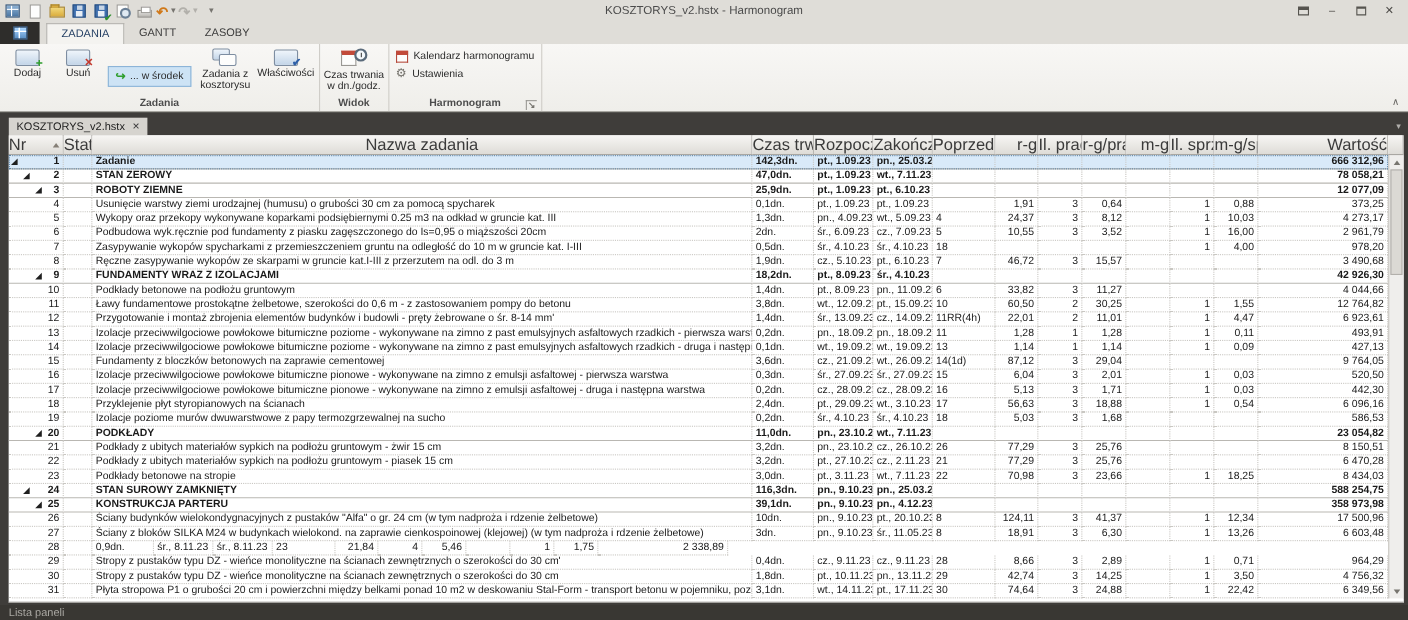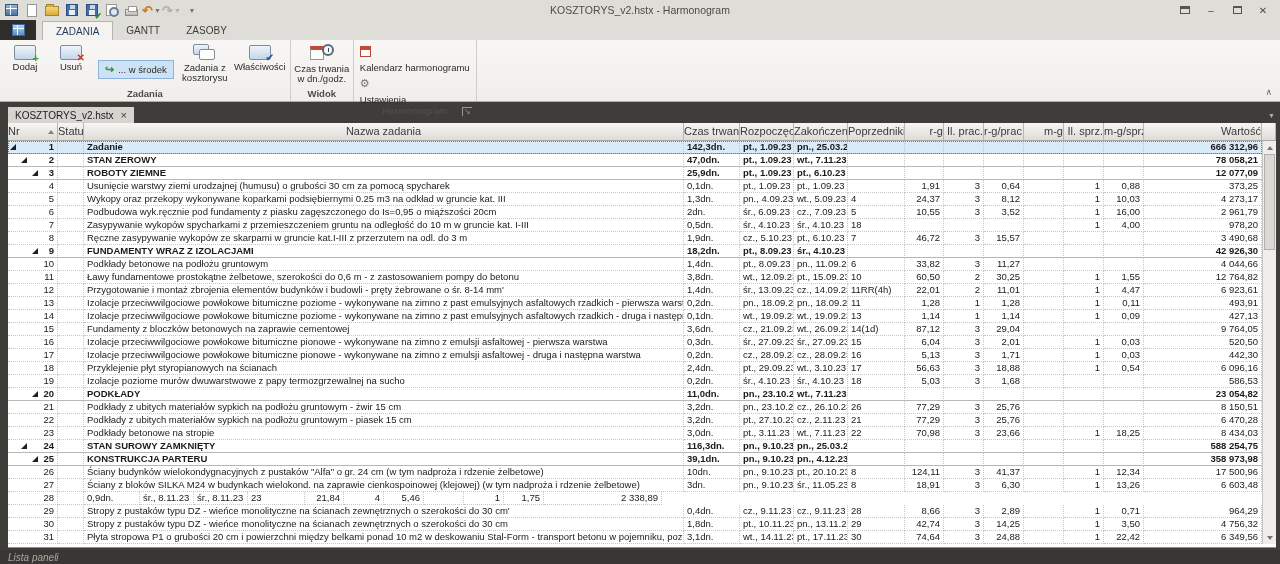--- a/index.html
+++ b/index.html
@@ -59,36 +59,36 @@
   .ic-twowin i { position:absolute; width:16px; height:11px; border:1px solid #7d8da1; border-radius:2px; background:linear-gradient(#eff5fb,#c3d5e8); }
   .ic-twowin i.b1 { left:0; top:0; }
   .ic-twowin i.b2 { left:6px; top:5px; background:#fdfdfc; }
   .smallbtn-mid { align-self:center; margin:10px 4px 0; height:19px; display:flex; align-items:center; gap:4px; padding:0 6px; background:#cde3f5; border:1px solid #8cb4d8; font-size:9.5px; color:#2b2b2b; }
   .green-arrow { color:#2f9e2f; font-size:11px; font-weight:bold; }
   .ic-calclock { width:24px; height:18px; position:relative; margin-top:1px; }
   .ic-calclock .sheet { position:absolute; left:0; top:2px; width:14px; height:14px; background:#fdfdfc; border:1px solid #9a9894; border-top:4px solid #c24a3a; }
   .ic-calclock .clock { position:absolute; right:0; top:0; width:12px; height:12px; border:2px solid #5a6a7a; border-radius:50%; background:#f4f8fb; }
   .ic-calclock .clock:before { content:""; position:absolute; left:4px; top:2px; width:1px; height:4px; background:#444; }
   .hgroup-rows { display:flex; flex-direction:column; gap:5px; padding:5px 4px 0; }
-  .hrow { display:flex; align-items:flex-start; gap:5px; font-size:9.5px; color:#2b2b2b;flex-direction:column; }
+  .hrow { display:flex; align-items:center; gap:5px; font-size:9.5px; color:#2b2b2b; }
   .ic-redcal { width:11px; height:11px; background:#fdfdfc; border:1px solid #b44a3c; border-top:4px solid #c24a3a; }
   .gear { font-size:11px; color:#77756f; line-height:11px; }
   .launcher { position:absolute; right:2px; bottom:1px; font-size:8px; color:#77756f; border-left:1px solid #9a9894; border-top:1px solid #9a9894; padding:0 1px; line-height:8px; }
   .ribbon-collapse { position:absolute; right:8px; bottom:4px; font-size:9px; color:#6a6864; }
 
   
   .doc-area { flex:1; background:#3f3d3a; display:flex; flex-direction:column; overflow:hidden; }
   .docbar { height:21px; padding:5px 0 0 8px; display:flex; align-items:flex-end; flex:0 0 auto; }
   .doc-tab { height:16px; display:flex; align-items:center; gap:7px; padding:0 7px; background:#d6d4cf; font-size:10px; color:#1c1c1c; }
   .doc-tab .close-x { font-size:11px; color:#3c3c3c; line-height:10px; }
   .tab-overflow { margin-left:auto; margin-right:5px; color:#b0aeab; font-size:7px; align-self:center; }
 
   .grid-zone { margin-left:8px; width:1268px; background:#fff; flex:0 0 auto; }
   .ghead { display:flex; height:18px; }
-  .hc { height:18px; line-height:17px; background:linear-gradient(#f7f6f4,#dedcd7); border-right:1px solid #b8b6b1; border-bottom:1px solid #a9a7a2; font-size:11px; color:#3a3a3a; text-align:center; position:relative; overflow:hidden; white-space:nowrap; flex:0 0 auto; }
+  .hc { height:18px; line-height:17px; background:linear-gradient(#f7f6f4,#dedcd7); border-right:1px solid #b8b6b1; border-bottom:1px solid #a9a7a2; font-size:15px; color:#3a3a3a; text-align:center; position:relative; overflow:hidden; white-space:nowrap; flex:0 0 auto; }
   .hc-filler { width:14px; }
   .sort-asc { position:absolute; right:3px; top:7px; width:0; height:0; border-left:3px solid transparent; border-right:3px solid transparent; border-bottom:4px solid #857f76; }
 
   .gbody-wrap { display:flex; }
   .gbody { width:1254px; }
   .grow { display:flex; background:#fff; height:13px; }
   .gc { height:13px; line-height:12px; border-right:1px dotted #c9c7c2; border-bottom:1px dotted #c9c7c2; padding:0 3px; overflow:hidden; white-space:nowrap; font-size:9.5px; color:#1a1a1a; flex:0 0 auto; }
   .grow.b { font-weight:bold; }
   .grow.b .gc { border-bottom:1px solid #b9b7b2; }
   .grow.sel { background:#d9eaf9; outline:1px dotted #5b84a8; outline-offset:-1px; }
@@ -112,21 +112,21 @@
 
   
   .vscroll { width:14px; background:#efeeec; border-left:1px solid #c7c5c0; display:flex; flex-direction:column; }
   .varrow { height:13px; display:flex; align-items:center; justify-content:center; }
   .tri-up { width:0; height:0; border-left:3px solid transparent; border-right:3px solid transparent; border-bottom:4px solid #77756f; }
   .tri-down { width:0; height:0; border-left:3px solid transparent; border-right:3px solid transparent; border-top:4px solid #77756f; }
   .vtrack { flex:1; position:relative; }
   .vthumb { position:absolute; top:0; left:1px; width:11px; height:96px; background:#dbd9d4; border:1px solid #b2b0ab; }
 
   
-  .statusbar { height:14px; background:#393733; display:flex; align-items:center; flex:0 0 auto;font-style:italic; }
+  .statusbar { height:14px; background:#393733; display:flex; align-items:center; flex:0 0 auto; }
   .status-text { padding-left:8px; font-size:10px; color:#a9a7a2; }
 </style>
 </head>
 <body>
 
 <div class="window">
 
   <div class="titlebar">
     <div class="qat">
       <span class="qbtn">

